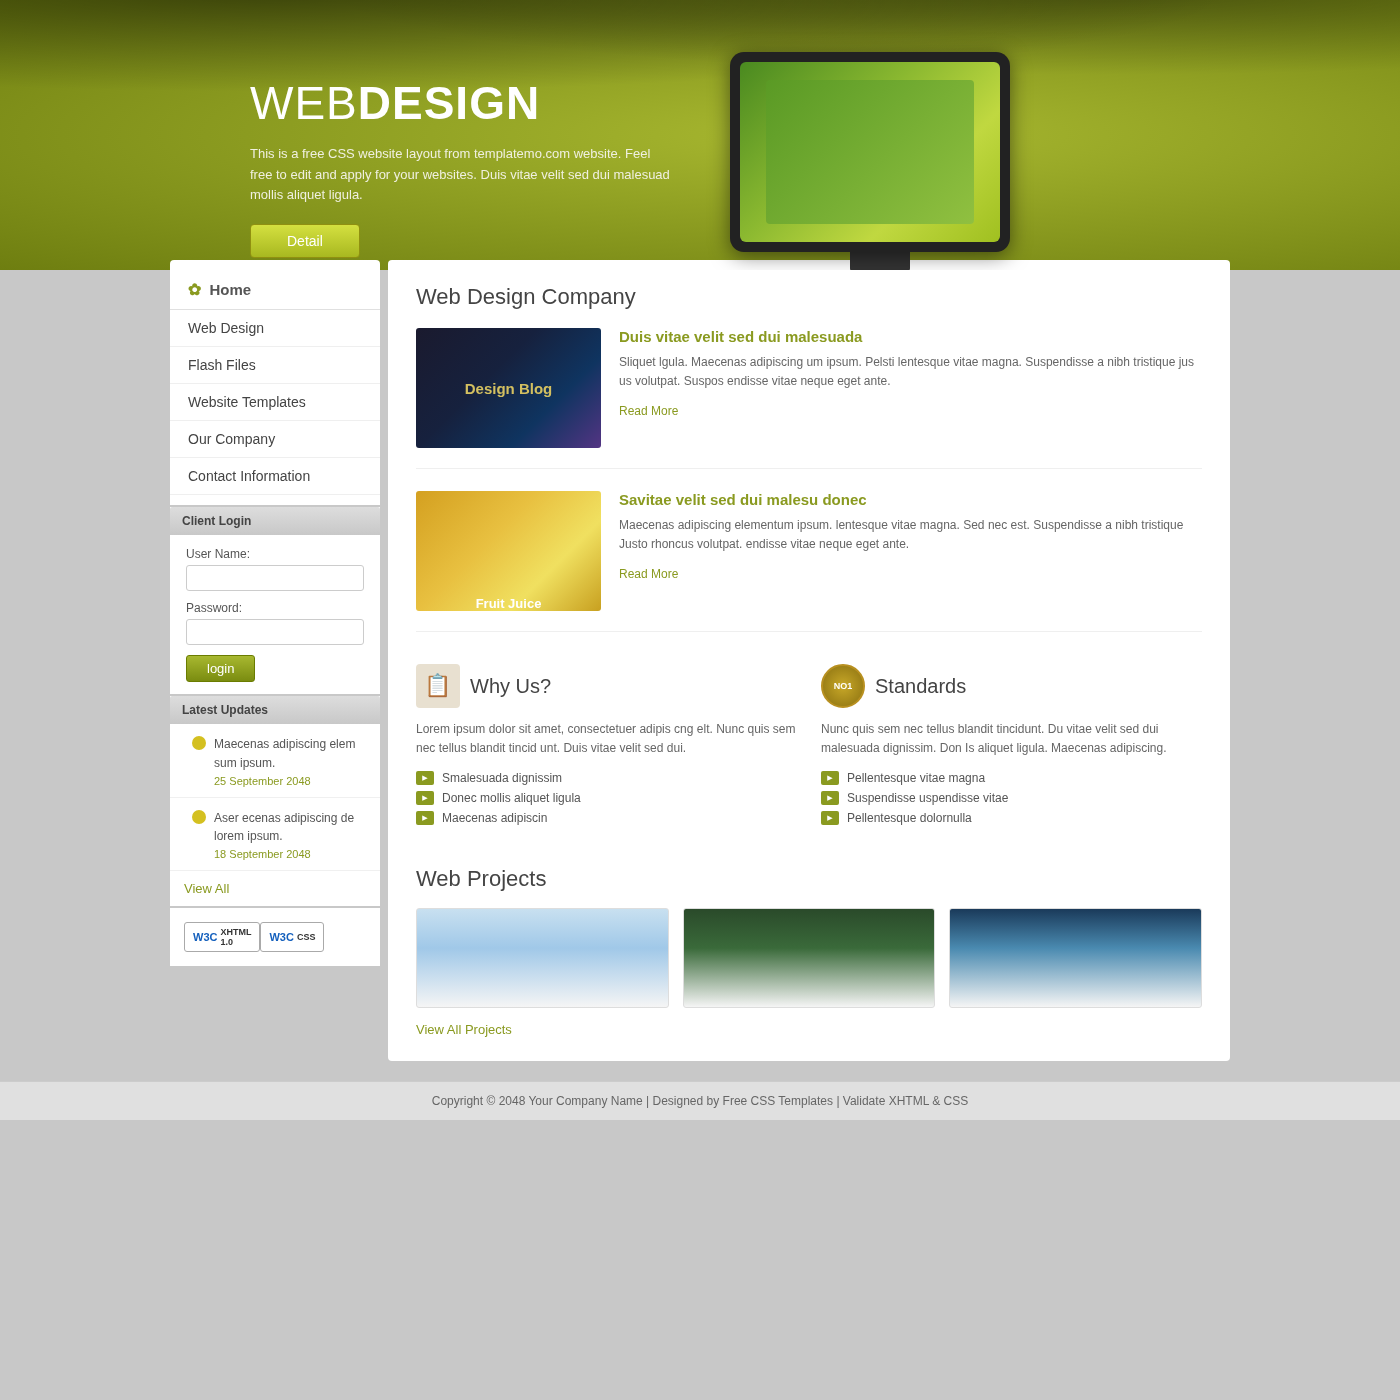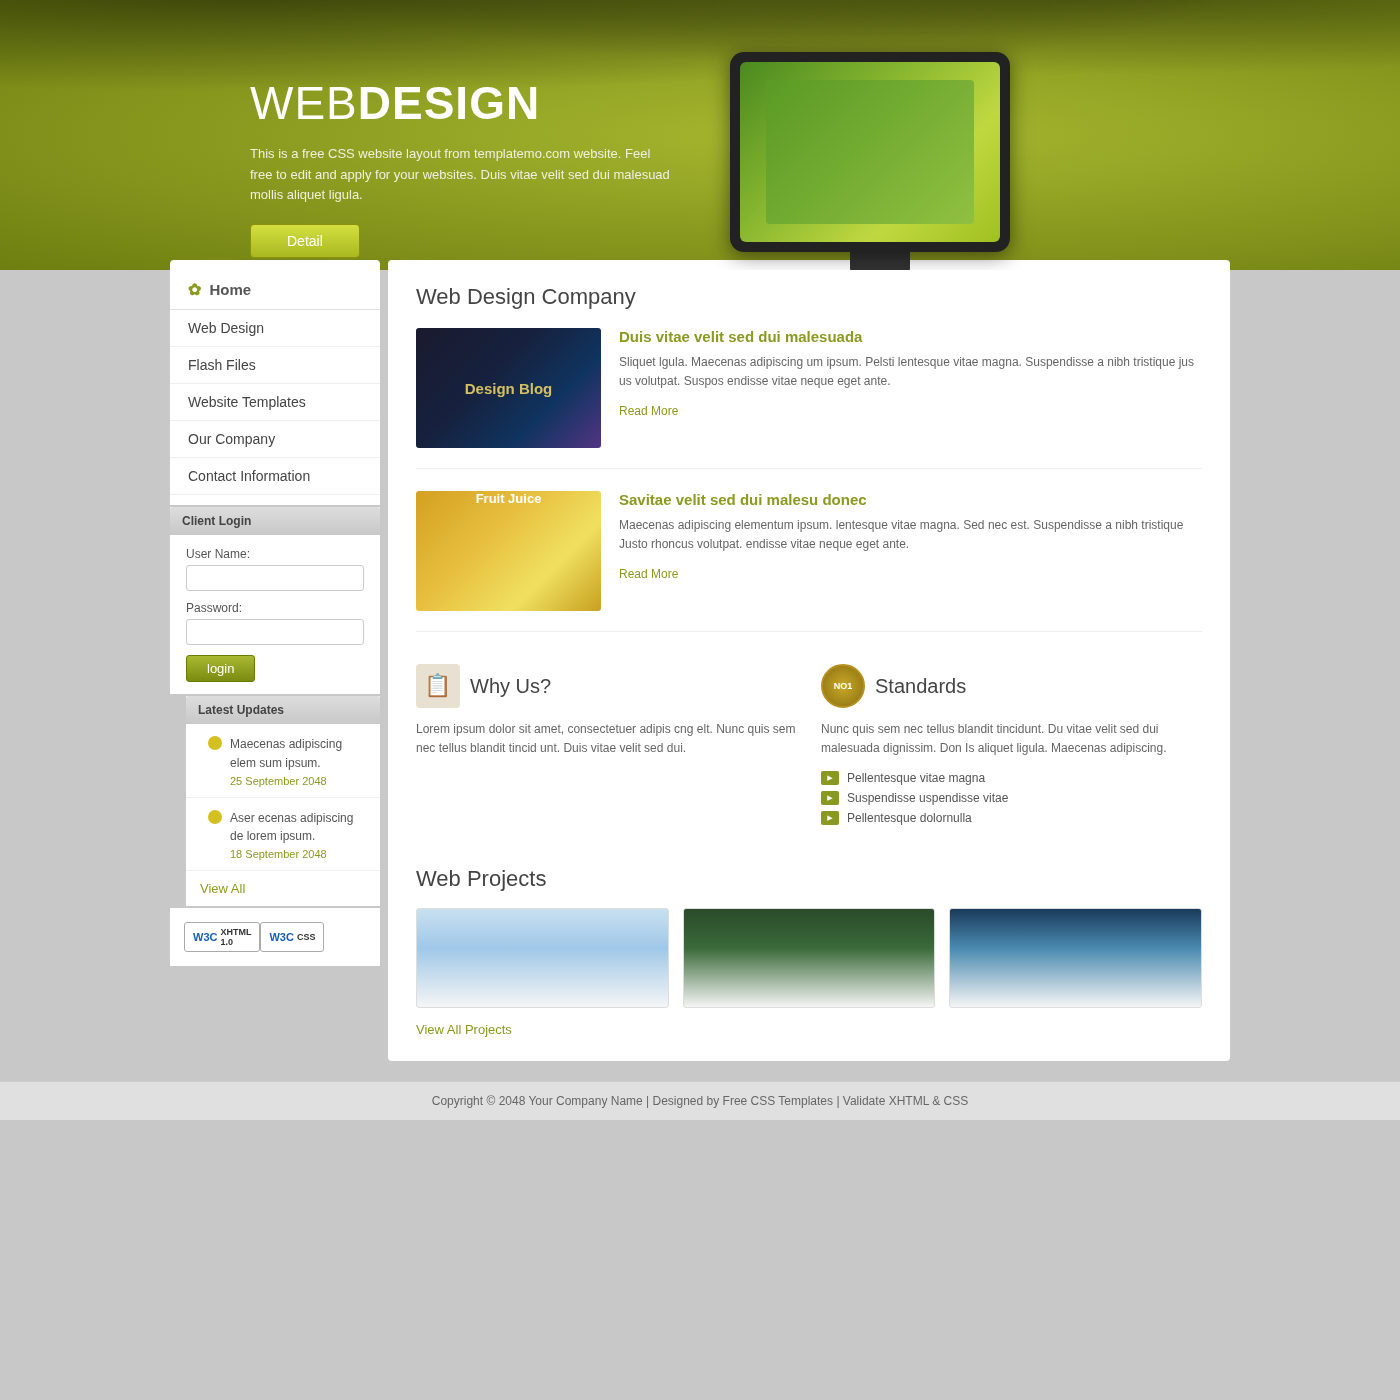--- a/index.html
+++ b/index.html
@@ -211,21 +211,20 @@
       padding: 5px 20px;
       border-radius: 3px;
       font-size: 13px;
       cursor: pointer;
     }
 
     
     .latest-updates-box {
       background: #fff;
       margin-top: 2px;
-      margin-left: 16px;
     }
     .update-item {
       display: flex;
       gap: 8px;
       align-items: flex-start;
       padding: 10px 22px;
       border-bottom: 1px solid #f0f0f0;
     }
     .update-bullet {
       width: 14px;
@@ -318,21 +317,21 @@
       color: #d4c060;
       font-size: 15px;
       font-weight: bold;
       position: relative;
     }
     .thumb-juice {
       width: 100%;
       height: 100%;
       background: linear-gradient(135deg, #d4a020 0%, #e8c040 40%, #f0e060 70%, #c8a020 100%);
       display: flex;
-      align-items: flex-start;
+      align-items: flex-end;
       justify-content: center;
       color: #fff;
       font-size: 13px;
       font-weight: bold;
     }
     .article-body {}
     .article-title {
       color: #8a9a20;
       font-size: 15px;
       font-weight: bold;
@@ -593,20 +592,34 @@
     </div>
 
     <div class="two-col-section">
 
       <div class="col-half">
         <div class="col-section-header">
           <div class="why-us-icon">📋</div>
           <span class="col-section-title">Why Us?</span>
         </div>
         <p class="col-body-text">Lorem ipsum dolor sit amet, consectetuer adipis cng elt. Nunc quis sem nec tellus blandit tincid unt. Duis vitae velit sed dui.</p>
+        <ul class="bullet-list">
+          <li>
+            <div class="bullet-icon"></div>
+            <span>Smalesuada dignissim</span>
+          </li>
+          <li>
+            <div class="bullet-icon"></div>
+            <span>Donec mollis aliquet ligula</span>
+          </li>
+          <li>
+            <div class="bullet-icon"></div>
+            <span>Maecenas adipiscin</span>
+          </li>
+        </ul>
       </div>
 
       <div class="col-half">
         <div class="col-section-header">
           <div class="standards-badge">
             <span>NO1</span>
           </div>
           <span class="col-section-title">Standards</span>
         </div>
         <p class="col-body-text">Nunc quis sem nec tellus blandit tincidunt. Du vitae velit sed dui malesuada dignissim. Don Is aliquet ligula. Maecenas adipiscing.</p>

